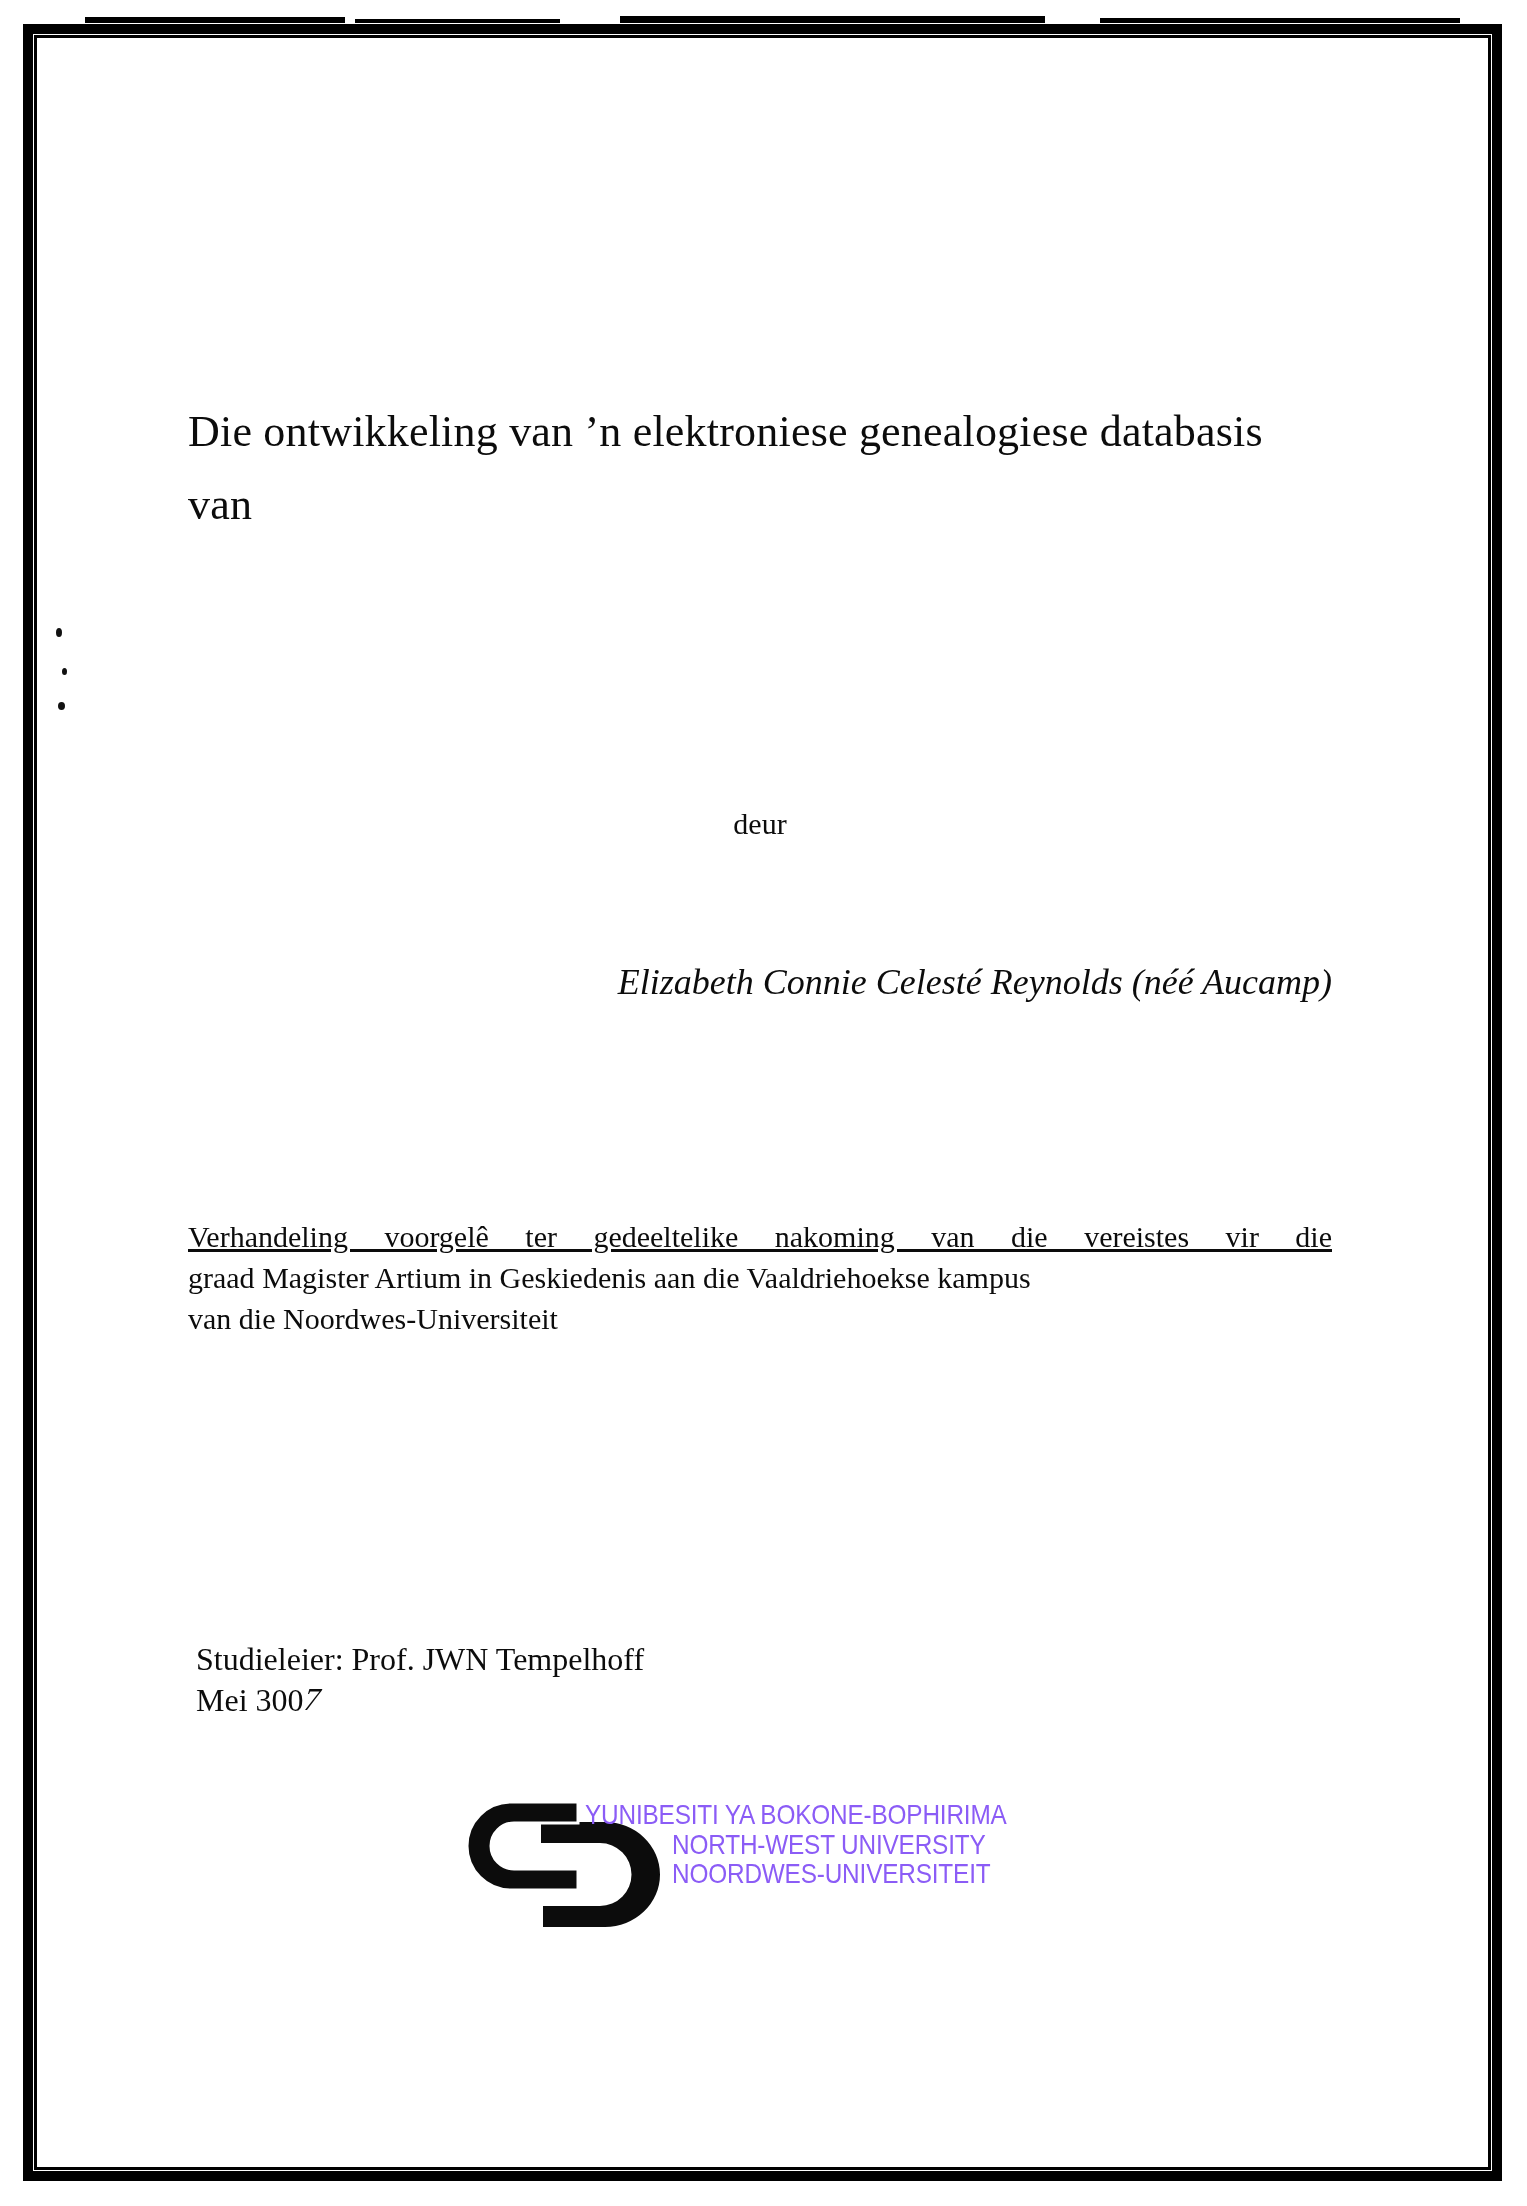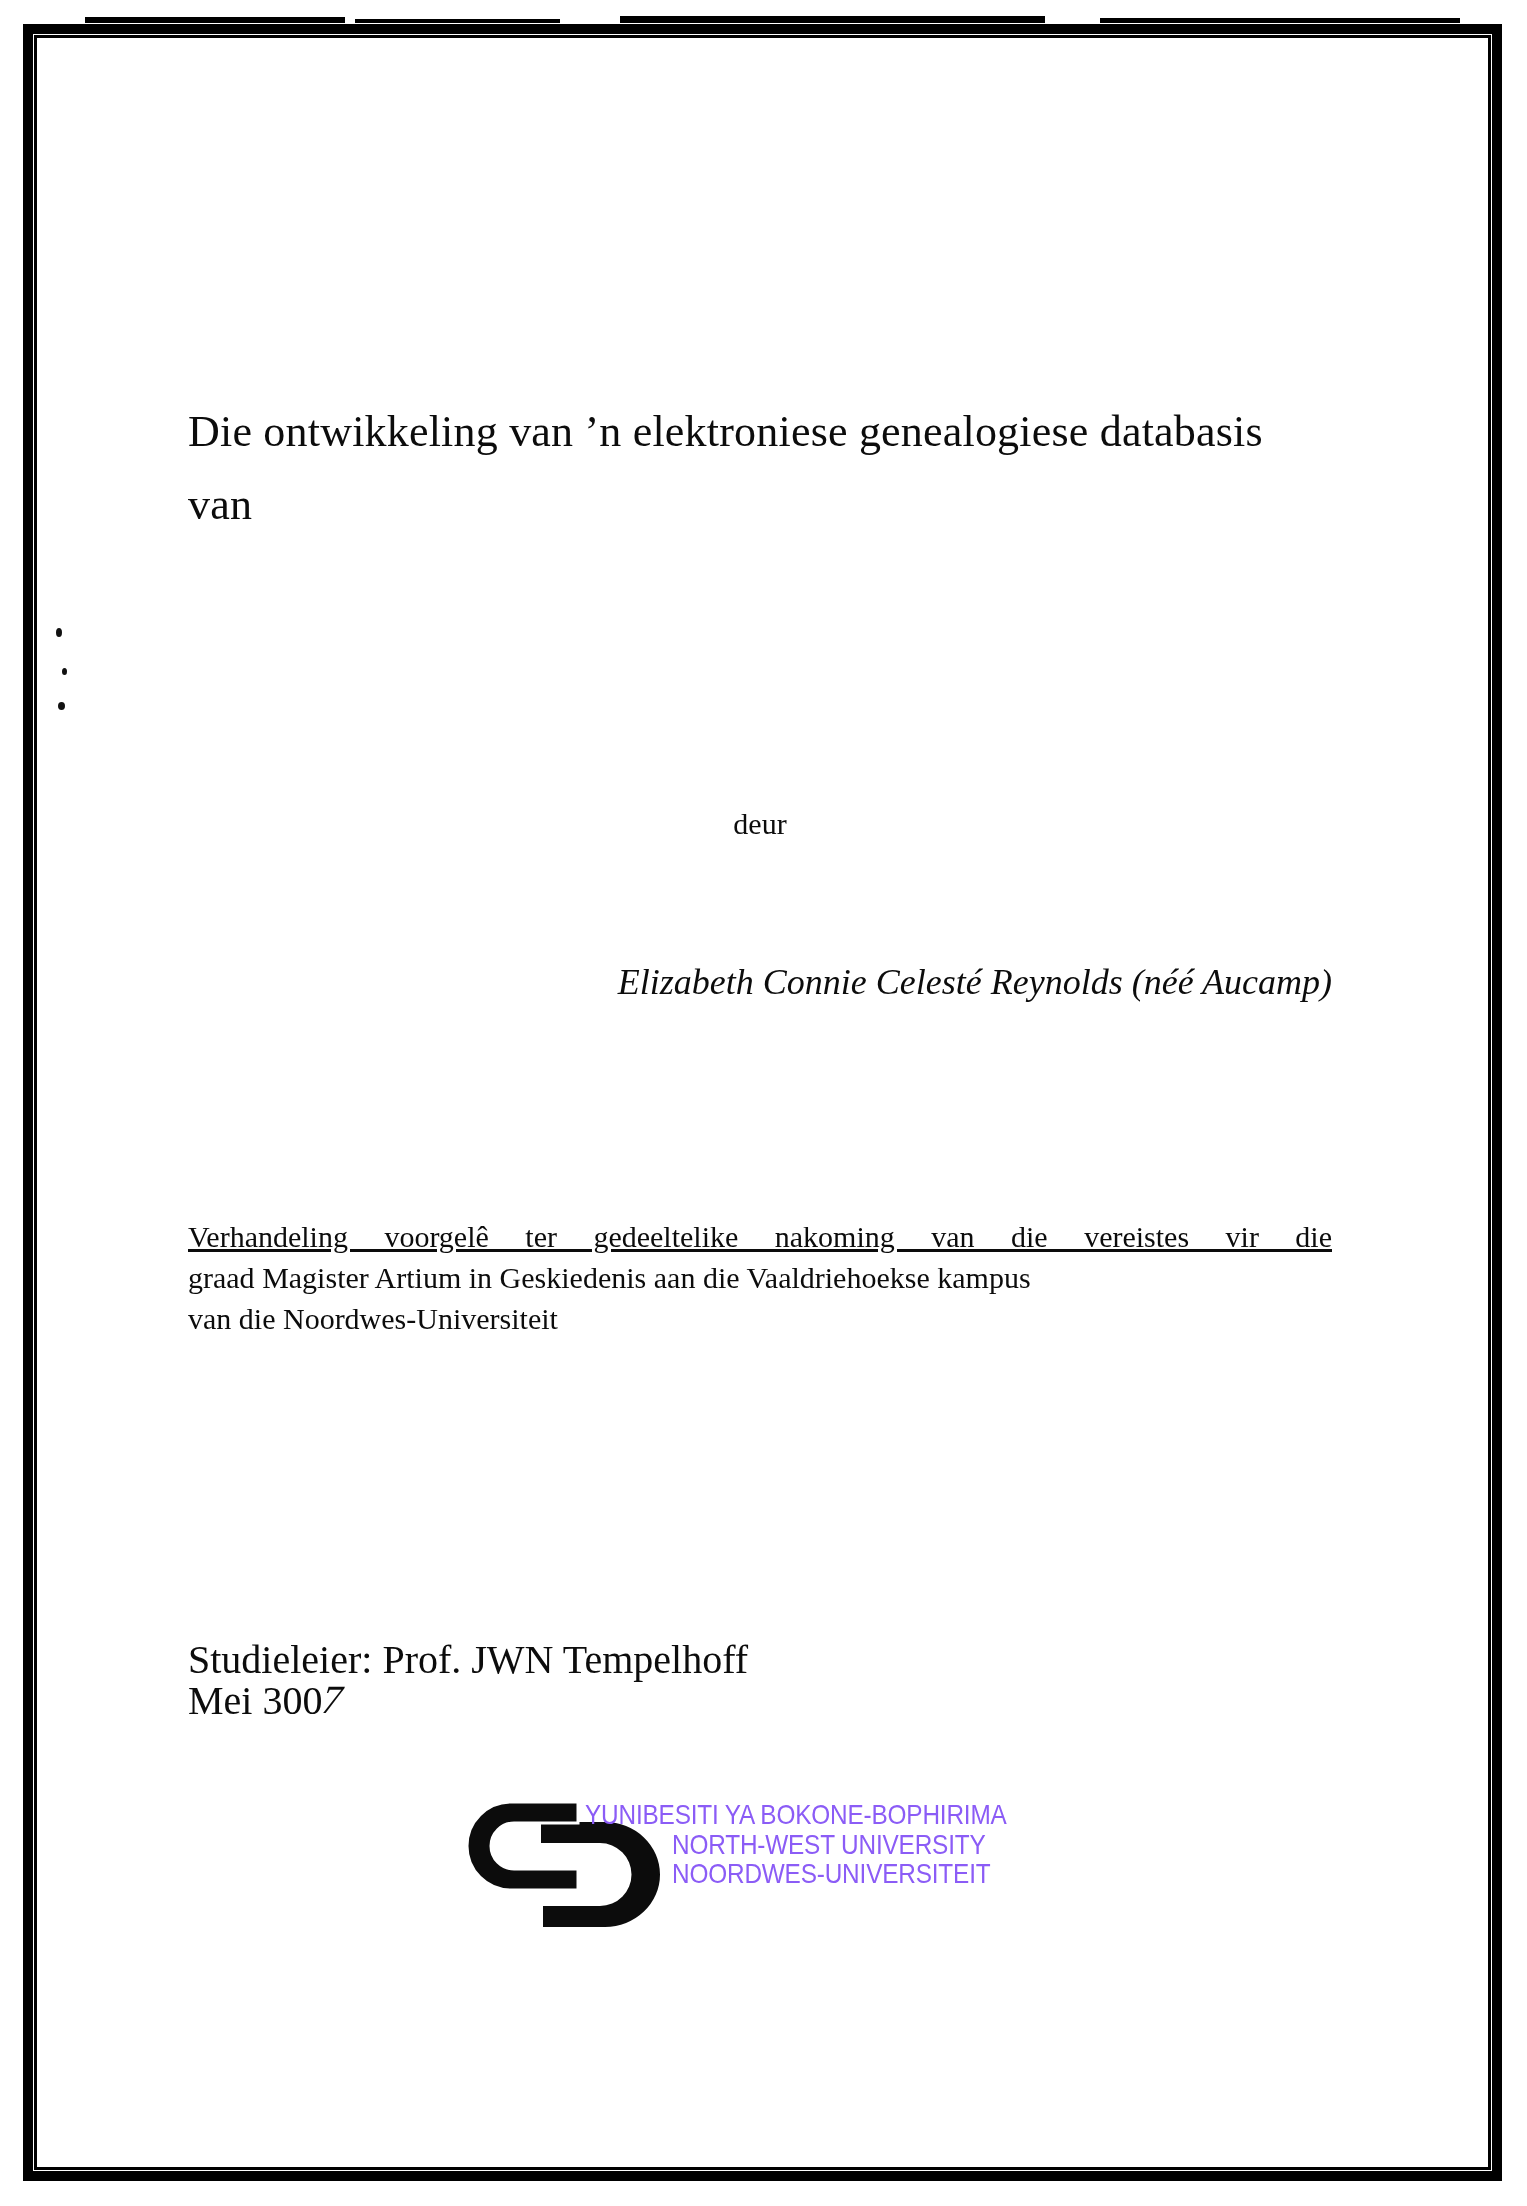--- a/index.html
+++ b/index.html
@@ -23,22 +23,22 @@
   .byline{position:absolute;left:188px;top:806px;width:1144px;
           font-size:30px;line-height:36px;text-align:center;}
   .author{position:absolute;left:188px;top:960px;width:1144px;
           font-size:36px;line-height:44px;text-align:right;font-style:italic;}
 
   .declaration{position:absolute;left:188px;top:1216px;width:1144px;
                font-size:30px;line-height:41px;}
   .decl-justify{text-align:justify;text-align-last:justify;text-decoration:underline;}
   .italic{}
 
-  .supervisor-block{position:absolute;left:188px;top:1639px;width:900px;
-                    font-size:40px;line-height:41px;}
+  .supervisor-block{position:absolute;left:196px;top:1639px;width:900px;
+                    font-size:32px;line-height:41px;}
   .seven{display:inline-block;transform:skewX(-16deg) translateY(-1px);}
 
   .logo-mark{position:absolute;left:458px;top:1800px;width:204px;height:130px;}
   .logo-text{position:absolute;left:585px;top:1800px;
              font-family:"Liberation Sans",sans-serif;font-size:28px;
              line-height:29.5px;color:#8b5cf6;white-space:nowrap;}
   .logo-line{transform:scaleX(0.87);transform-origin:left center;
              letter-spacing:-0.2px;font-weight:500;}
   .logo-indent{padding-left:87px;}
 </style>

